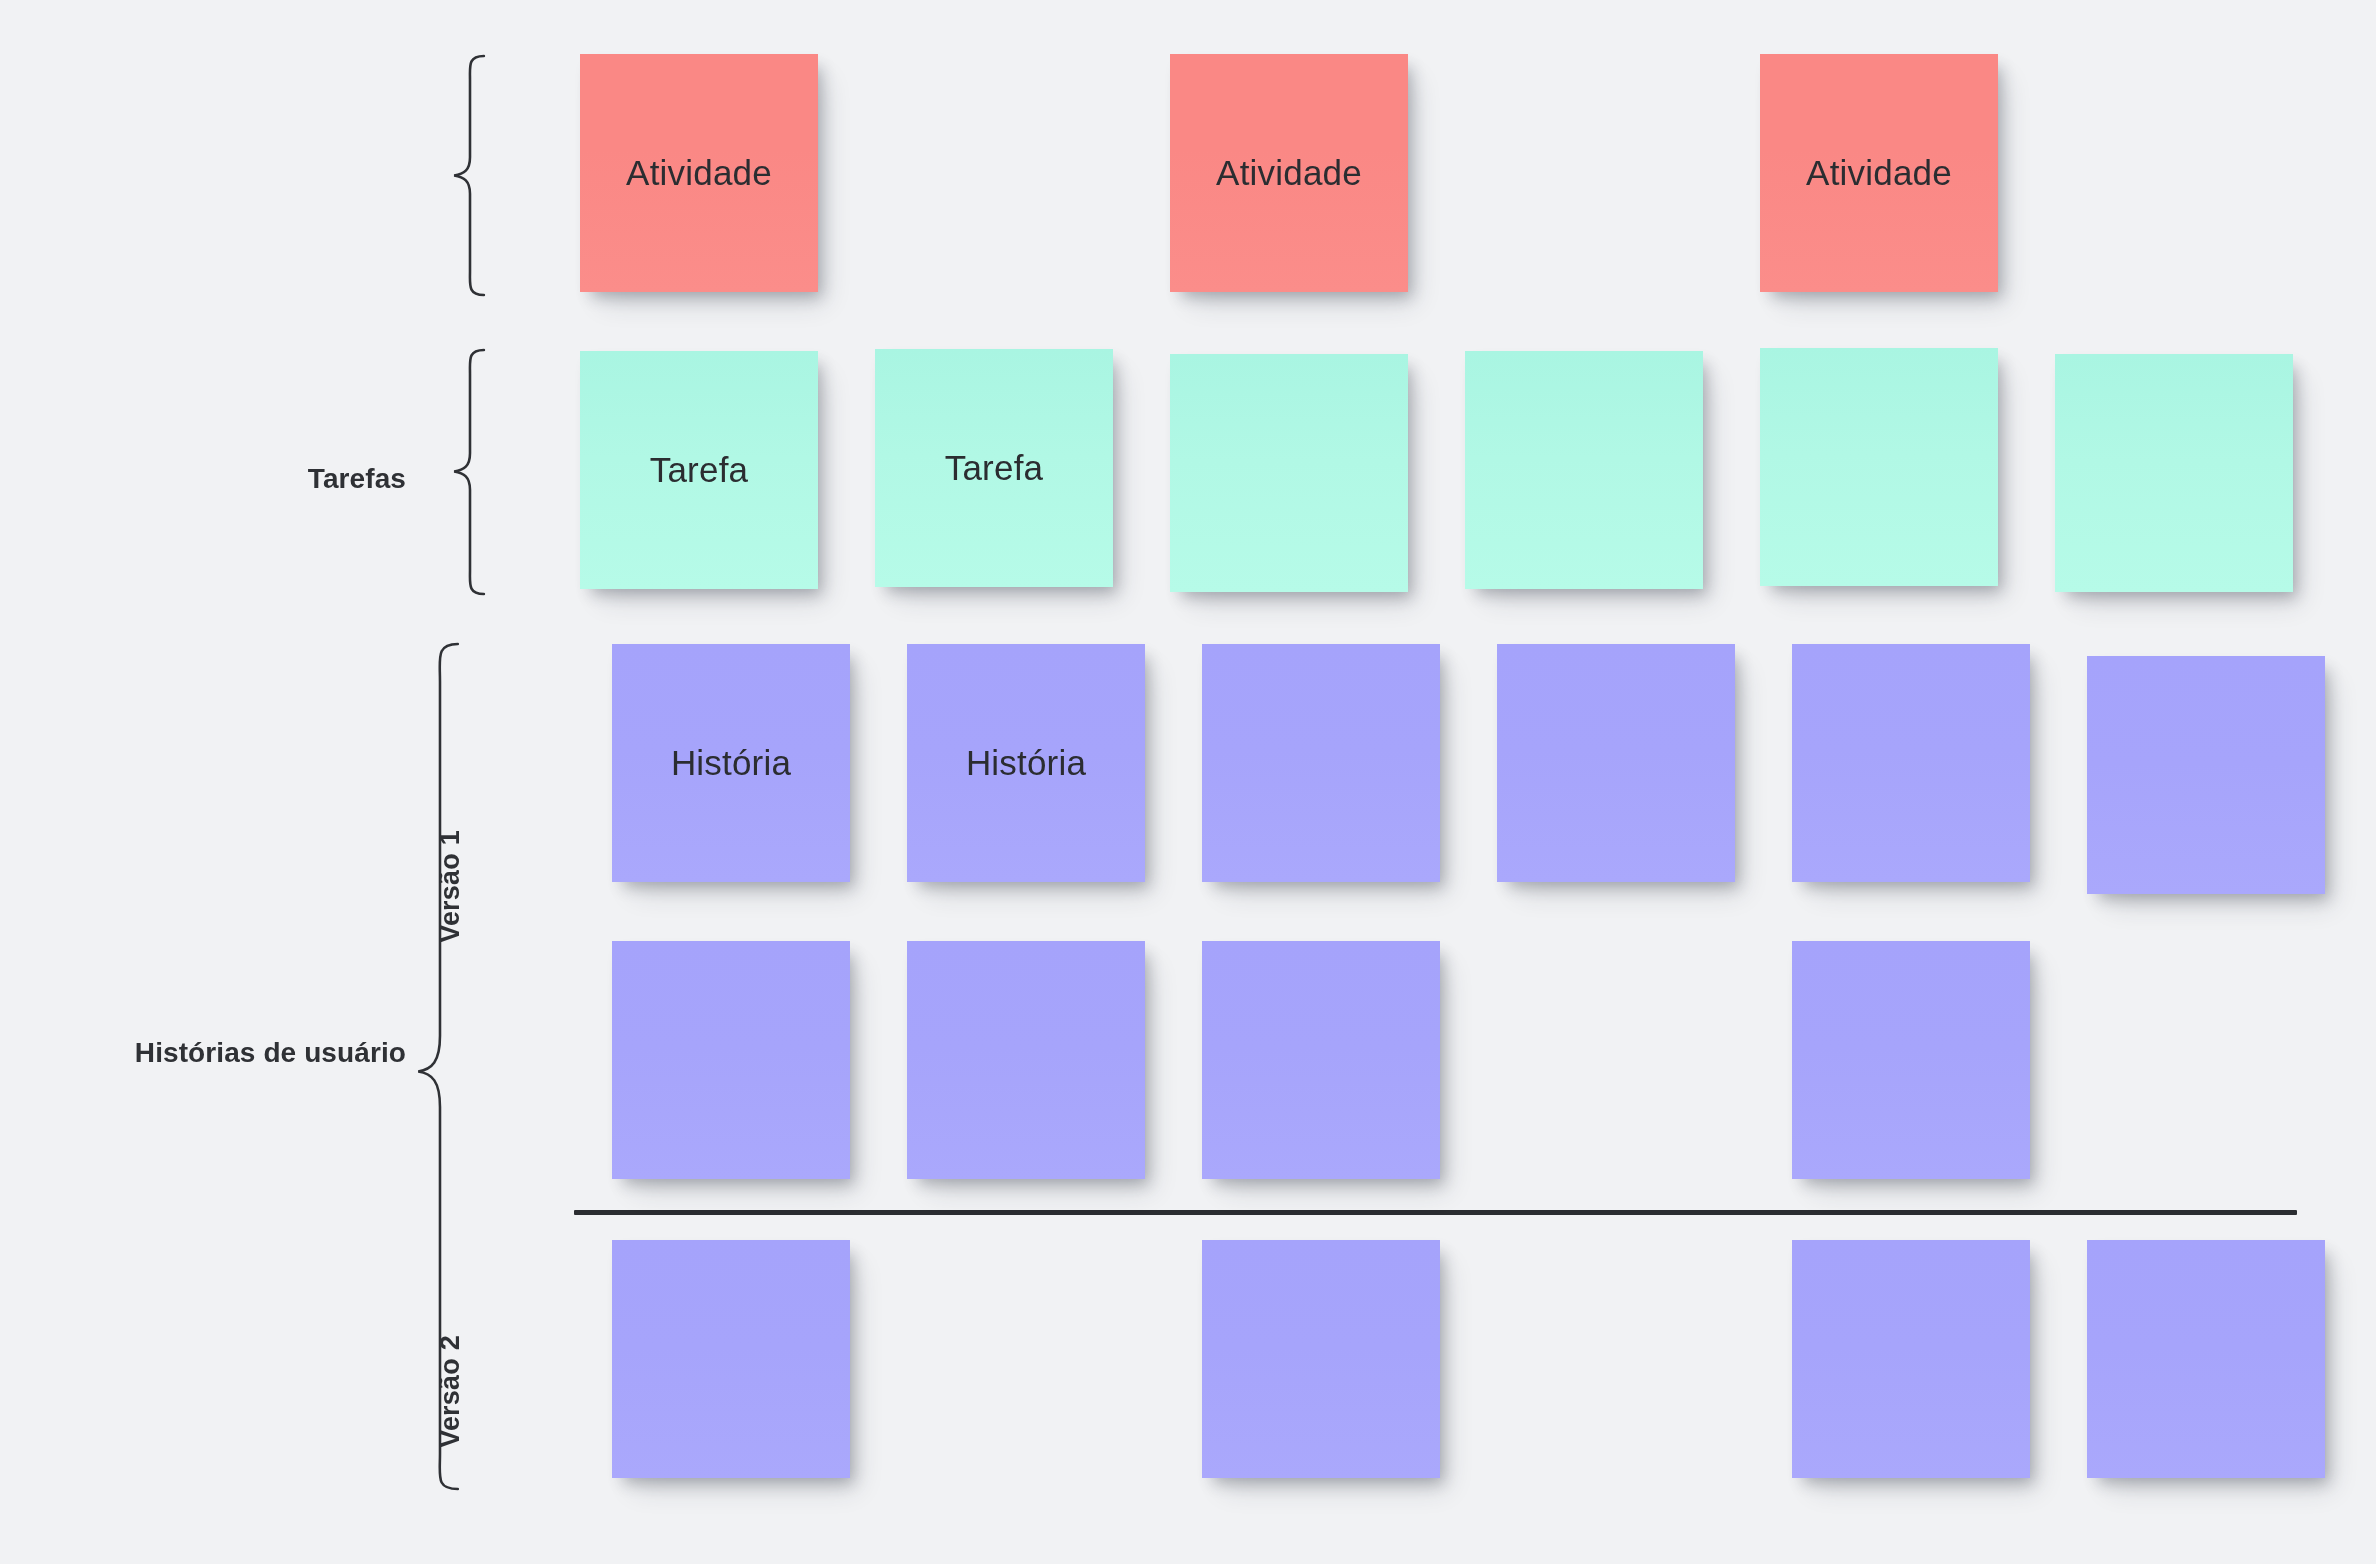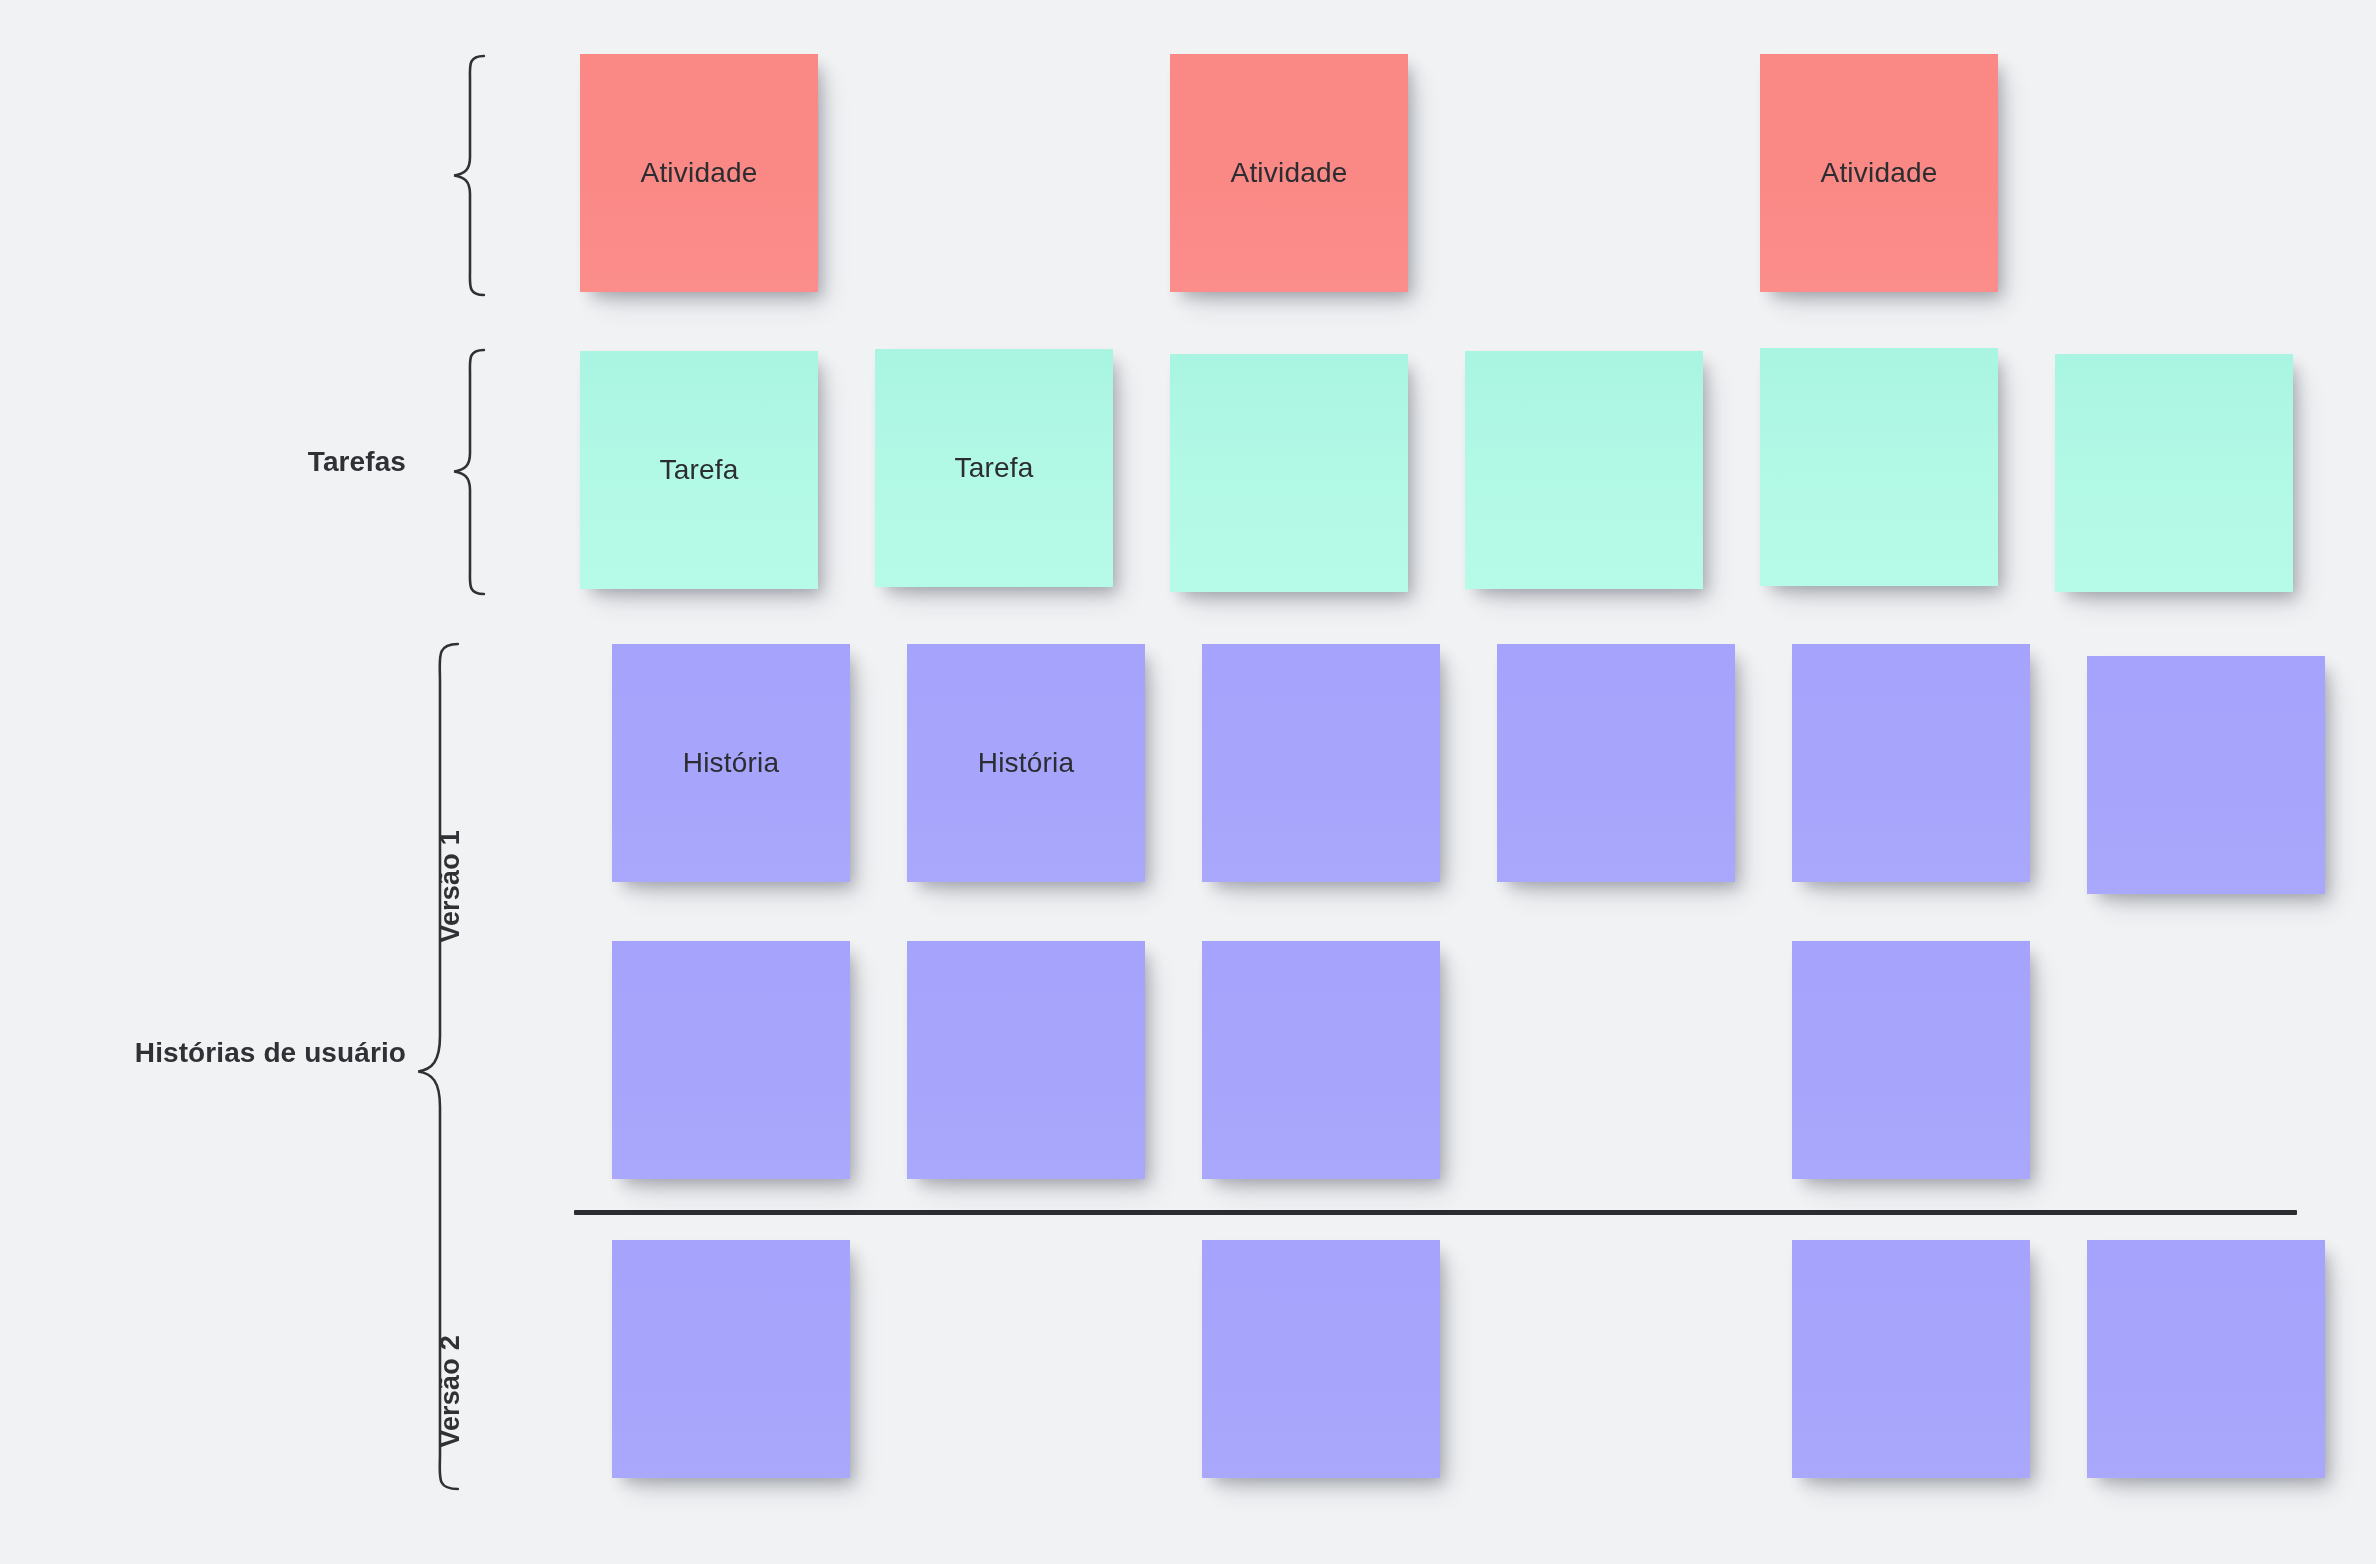--- a/index.html
+++ b/index.html
@@ -38,21 +38,21 @@
   .brace { position:absolute; }
   .brace svg { display:block; overflow:visible; }
   .brace path { fill:none; stroke:#2F3135; stroke-width:2.6; stroke-linecap:round; }
 
   
   .note {
     position:absolute;
     display:flex;
     align-items:center;
     justify-content:center;
-    font-size:28px;
+    font-size:35px;
     color:#2B2D31;
     letter-spacing:0.2px;
     box-shadow: 7px 9px 14px -4px rgba(40,45,60,0.30),
                 14px 18px 26px -8px rgba(40,45,60,0.16);
     text-align: right;
   }
   .note.pink   { background:linear-gradient(180deg,#FA8885 0%,#FA8885 40%,#FB8D8A 100%); }
   .note.mint   { background:linear-gradient(180deg,#A9F5E2 0%,#B1F8E5 45%,#B6FBE8 100%); }
   .note.purple { background:linear-gradient(180deg,#A5A3FB 0%,#A6A4FB 45%,#AAA8FC 100%);margin-left:32px; }
   .note span { pointer-events:none; }
@@ -71,21 +71,21 @@
 <div id="board">
 
 
   <div class="brace" style="left:450px; top:54px;">
     <svg width="40" height="243" viewBox="0 0 40 245">
       <path d="M34,2 C18,2 20,12 20,26 L20,104 C20,117 14,121 4,122.5
                C14,124 20,128 20,141 L20,219 C20,233 18,243 34,243"></path>
     </svg>
   </div>
 
-  <div class="row-label" style="left:139px; top:444px; width:267px;">Tarefas</div>
+  <div class="row-label" style="left:139px; top:461px; width:267px;">Tarefas</div>
 
   <div class="brace" style="left:450px; top:348px;">
     <svg width="40" height="248" viewBox="0 0 40 250">
       <path d="M34,2 C18,2 20,12 20,26 L20,106 C20,119 14,123 4,124.5
                C14,126 20,130 20,143 L20,224 C20,238 18,248 34,248"></path>
     </svg>
   </div>
 
   <div class="row-label" style="left:109px; top:1035px; width:297px;">Histórias de usuário</div>
 

